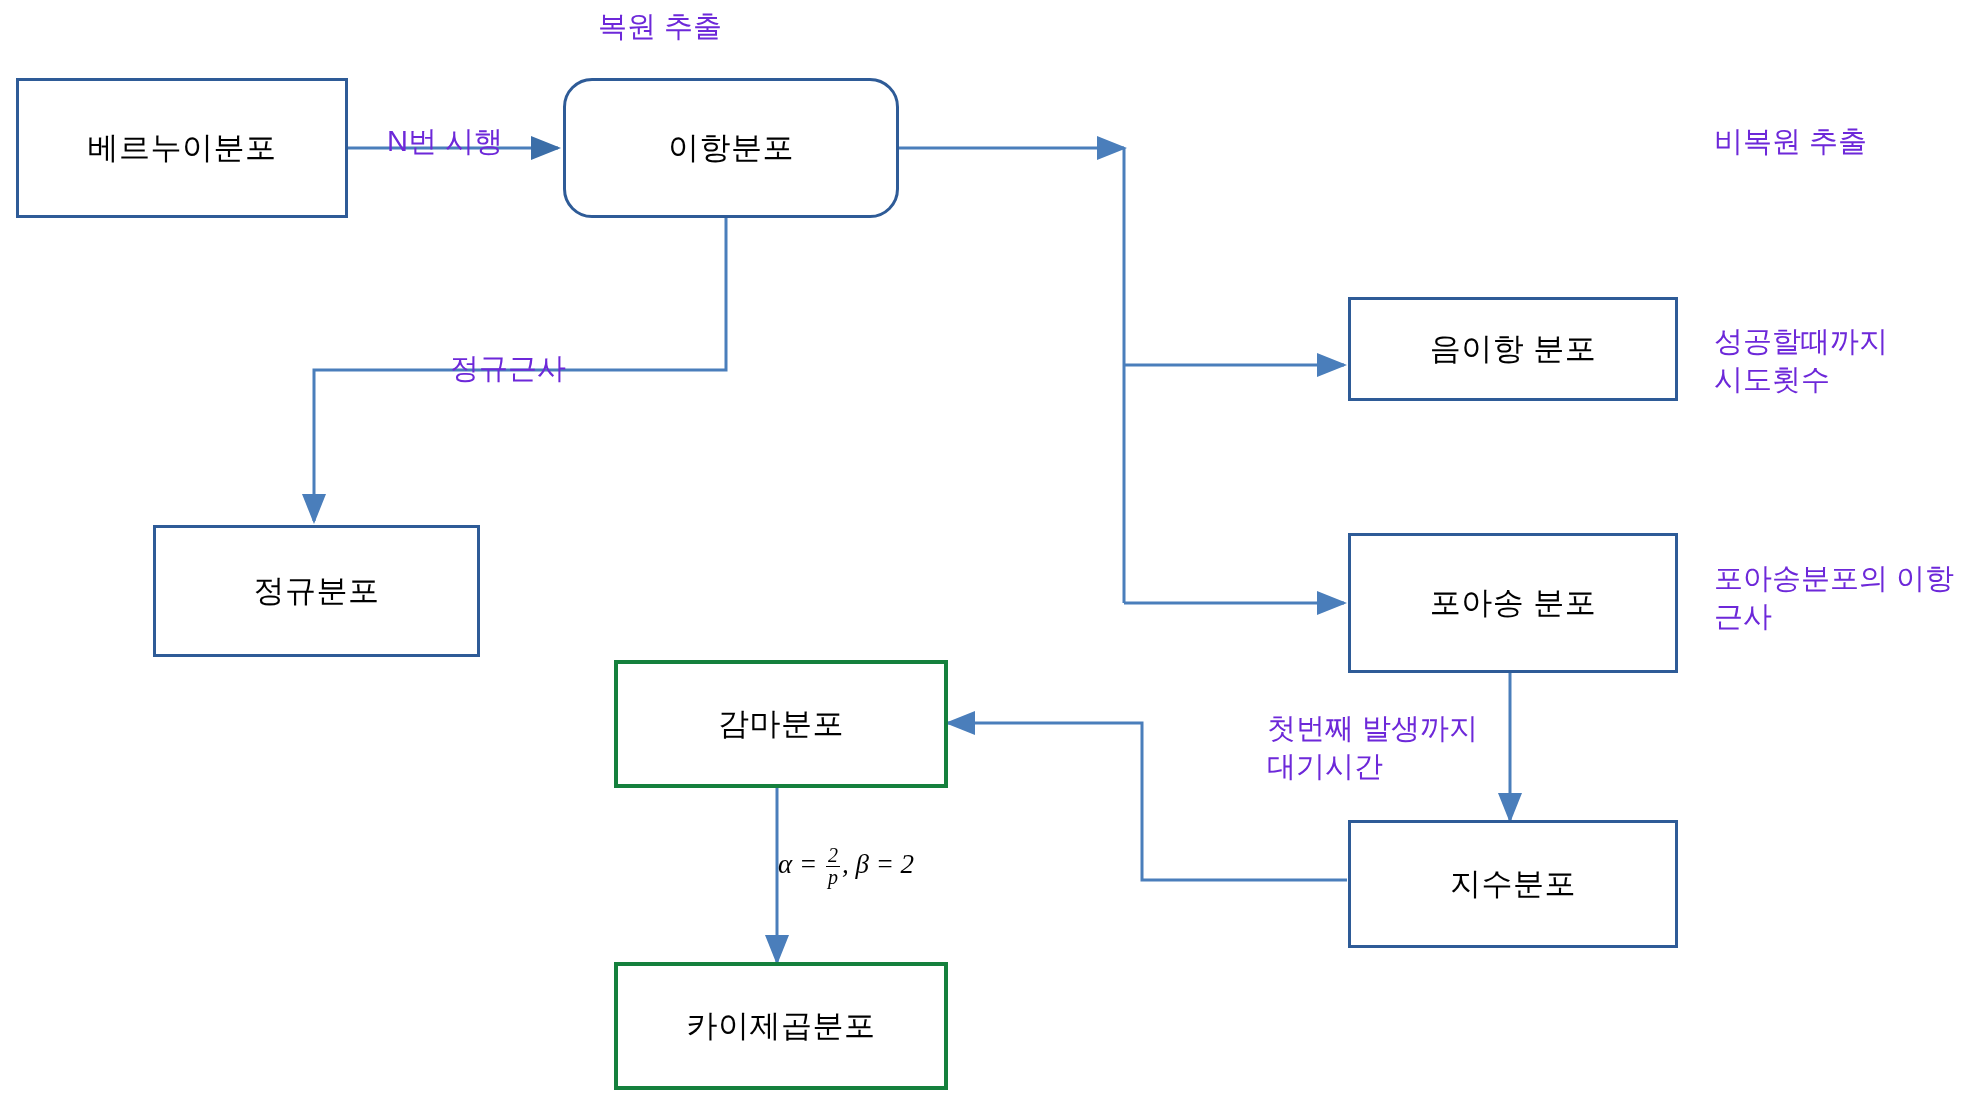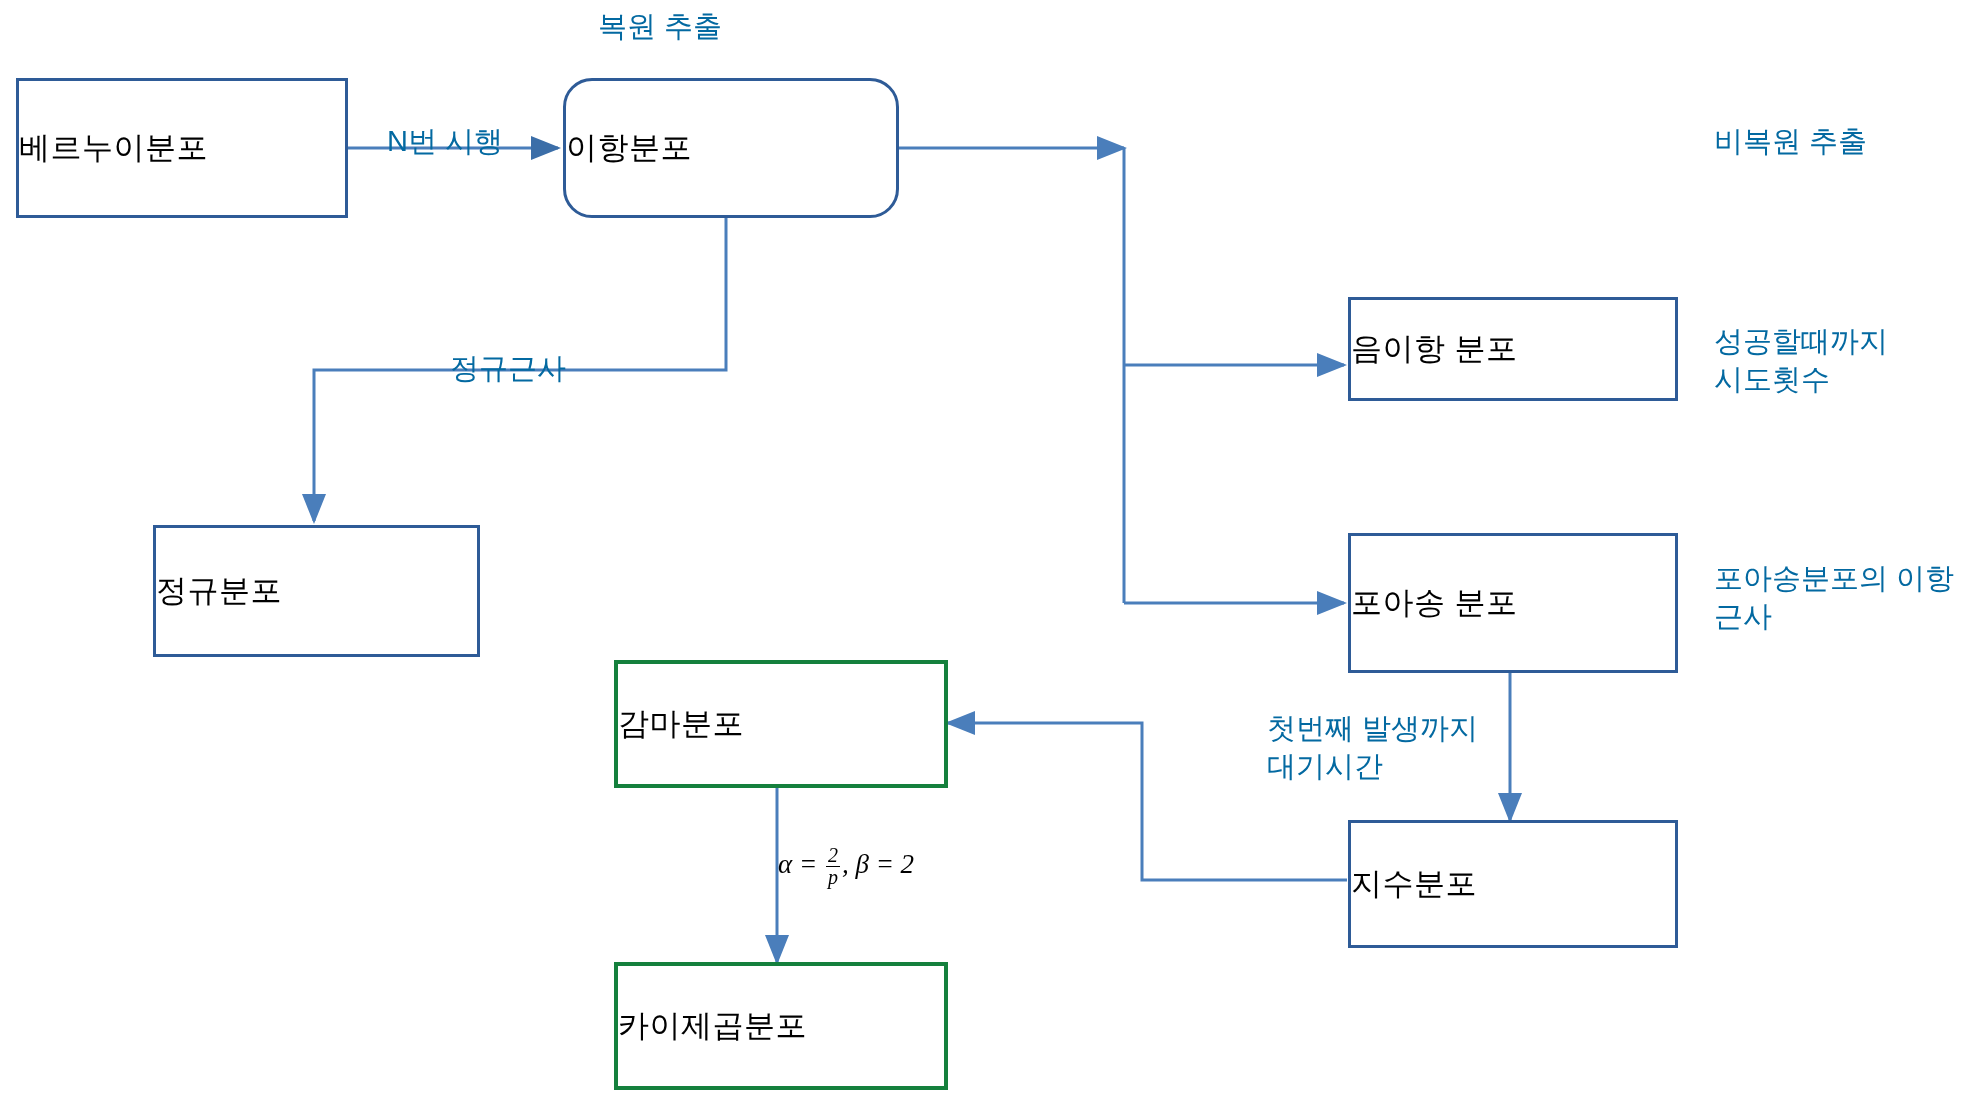--- a/index.html
+++ b/index.html
@@ -13,36 +13,36 @@
     height: 1099px;
     background: #ffffff;
     font-family: "Liberation Sans", sans-serif;
     overflow: hidden;
   }
   .node {
     position: absolute;
     box-sizing: border-box;
     display: flex;
     align-items: center;
-    justify-content: flex-start;
+    justify-content: center;
     background: #ffffff;
     color: #000000;
     font-size: 31px;
     line-height: 1.1;
     letter-spacing: 0.5px;
   }
   .node.blue {
     border: 3px solid #2e5b97;
   }
   .node.black {
     border: 4px solid #15803d;
   }
   .label {
     position: absolute;
-    color: #0369a1;
+    color: #6d28d9;
     font-size: 29px;
     line-height: 1.3;
     white-space: pre-line;
   }
   svg.edges {
     position: absolute;
     left: 0;
     top: 0;
     width: 1974px;
     height: 1099px;

